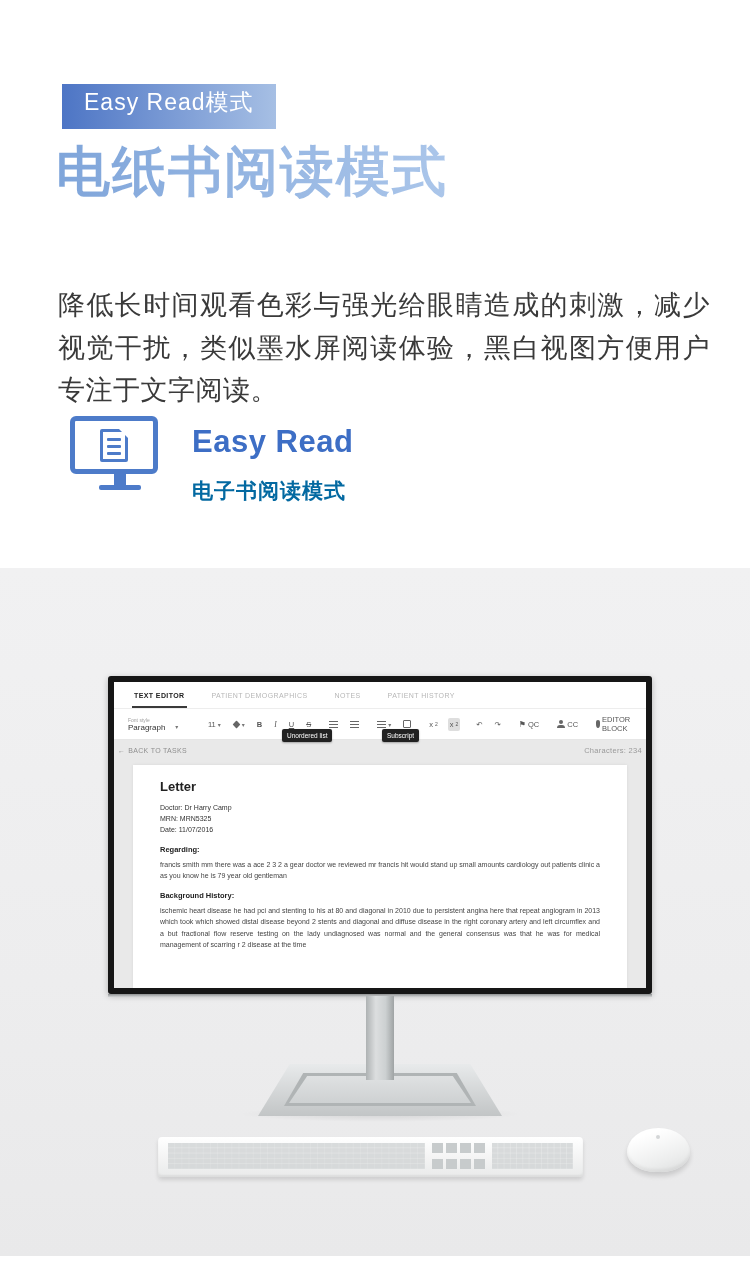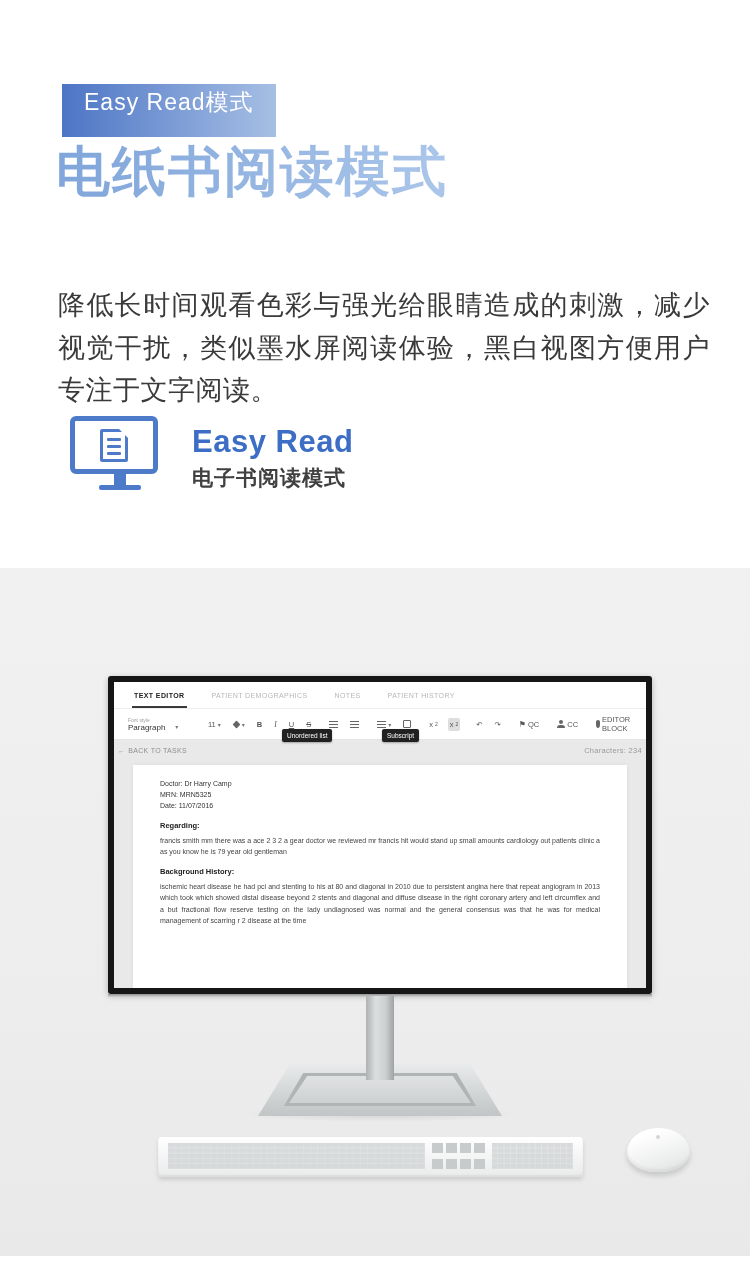--- a/index.html
+++ b/index.html
@@ -2,42 +2,42 @@
 <html><head>
 <meta charset="utf-8">
 <style>
   * { margin:0; padding:0; box-sizing:border-box; }
   html,body { background:#fff; }
   body { font-family:"Liberation Sans","DejaVu Sans",sans-serif; }
   #canvas { position:relative; width:750px; height:1271px; margin:0 auto; background:#fff; overflow:hidden; }
 
   
   .hero { position:absolute; left:0; top:0; width:750px; height:568px; background:#fff; }
-  .badge { position:absolute; left:62px; top:84px; padding:3px 22px 19px;
+  .badge { position:absolute; left:62px; top:84px; padding:3px 22px 11px;
            background:linear-gradient(90deg,#4d75c5,#a6bfe4); color:#fff;
            font-size:23px; letter-spacing:1px; }
   .hero-title { position:absolute; left:56px; top:136px; font-size:54px; font-weight:800;
            letter-spacing:2px; background:linear-gradient(90deg,#7fa5da,#abc6ea);
            -webkit-background-clip:text; background-clip:text; color:transparent; }
   .hero-desc { position:absolute; left:58px; top:244px; width:652px; font-size:27px;
            line-height:1.58; color:#3a3a3a; letter-spacing:0.5px; text-align:justify;margin-top:40px; }
 
   .feature { position:absolute; left:70px; top:416px; display:flex; align-items:flex-start; }
   .fi { width:100px; height:80px; position:relative; }
   .fi-screen { width:88px; height:58px; border:5px solid #4d7bc9; border-radius:6px; position:relative; background:#fff; }
   .fi-doc { position:absolute; left:25px; top:8px; width:28px; height:33px; border:3px solid #4d7bc9; border-radius:2px; background:#fff; }
   .fi-doc::before { content:""; position:absolute; right:-3px; top:-3px; width:9px; height:9px;
            background:#fff; clip-path:polygon(0 0,100% 0,100% 100%); }
   .fi-doc i { display:block; height:3px; background:#4d7bc9; margin:4px 4px 0; border-radius:1px; }
   .fi-doc i:first-child { margin-top:6px; }
   .fi-neck { width:12px; height:11px; background:#4d7bc9; margin:0 auto; }
   .fi-foot { width:42px; height:5px; background:#4d7bc9; border-radius:2px; margin:0 auto; }
   .feature-text { margin-left:22px; padding-top:8px; }
   .feature-title { font-size:31px; font-weight:600; color:#3d6ec5; letter-spacing:0.5px; }
-  .feature-sub { font-size:21px; font-weight:700; color:#404040; margin-top:4px; letter-spacing:1px; }
+  .feature-sub { font-size:21px; font-weight:700; color:#0369a1; margin-top:17px; letter-spacing:1px; }
 
   
   .stage { position:absolute; left:0; top:568px; width:750px; height:688px;
            background:linear-gradient(180deg,#f1f1f2 0%,#ededee 60%,#e9e9ea 100%); }
   .bottom-white { position:absolute; left:0; top:1256px; width:750px; height:15px; background:#fff; }
 
   
   .screen { position:absolute; left:108px; top:676px; width:544px; height:318px;
             background:#161616; border-radius:3px; padding:6px; box-shadow:0 2px 6px rgba(0,0,0,.25); }
   .screen-inner { position:relative; width:532px; height:306px; background:#fff; overflow:hidden;
@@ -235,20 +235,21 @@
       <div class="editor-body">
         <div class="backrow">
           <span class="backlink">
             <span>←</span>
             <span>BACK TO TASKS</span>
           </span>
           <span class="charcount">Characters: 234</span>
         </div>
 
         <div class="paper">
+          <div class="letter-title">Letter</div>
           <div class="letter-meta">Doctor: Dr Harry Camp</div>
           <div class="letter-meta">MRN: MRN5325</div>
           <div class="letter-meta">Date: 11/07/2016</div>
           <div class="letter-h">Regarding:</div>
           <p class="letter-p">francis smith mm there was a ace 2 3 2 a gear doctor we reviewed mr francis hit would stand up small amounts cardiology out patients clinic a as you know he is 79 year old gentleman</p>
           <div class="letter-h">Background History:</div>
           <p class="letter-p">ischemic heart disease he had pci and stenting to his at 80 and diagonal in 2010 due to persistent angina here that repeat angiogram in 2013 which took which showed distal disease beyond 2 stents and diagonal and diffuse disease in the right coronary artery and left circumflex and a but fractional flow reserve testing on the lady undiagnosed was normal and the general consensus was that he was for medical management of scarring r 2 disease at the time</p>
         </div>
       </div>
 

